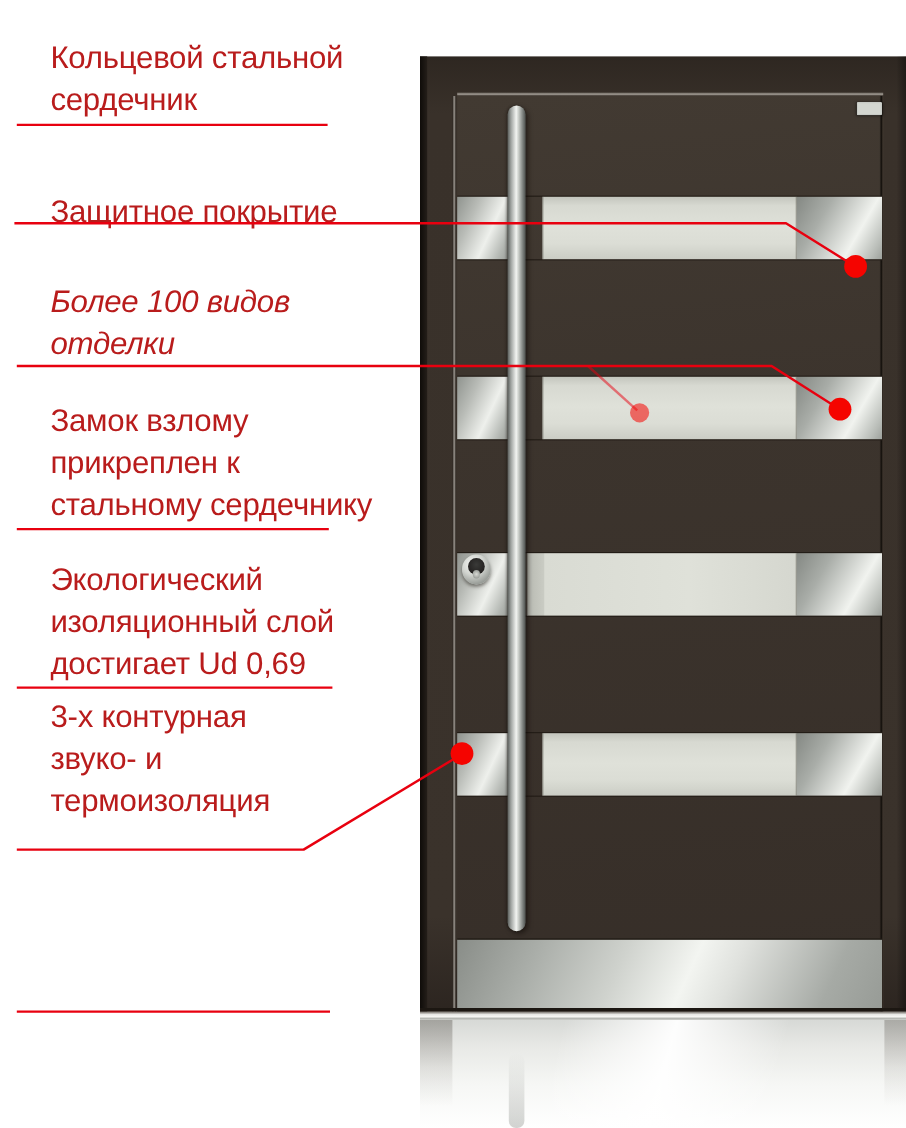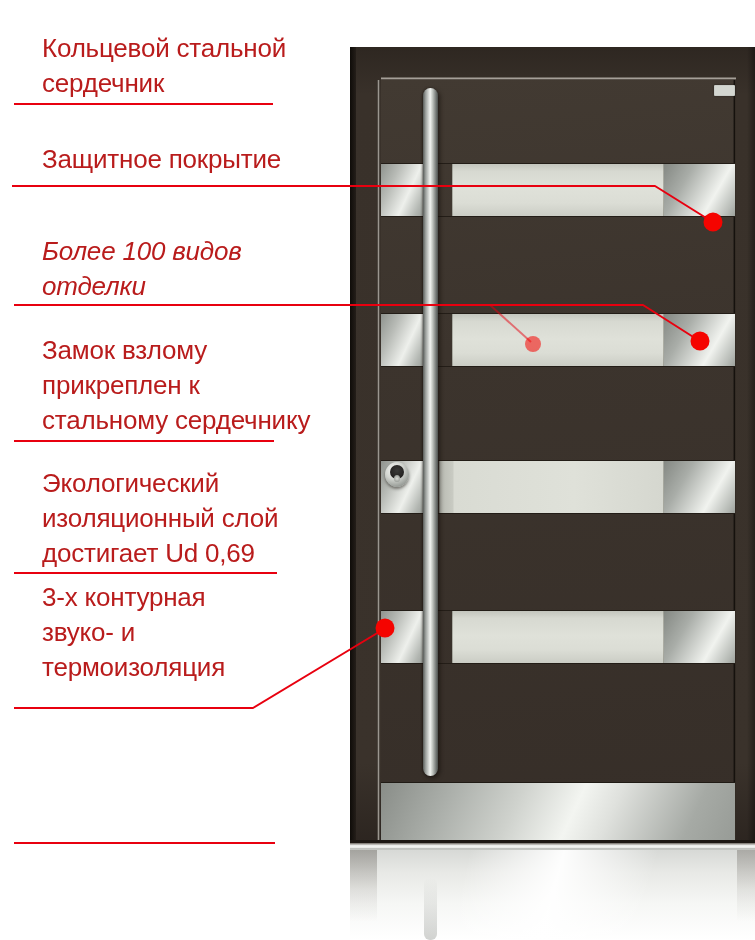--- a/index.html
+++ b/index.html
@@ -62,21 +62,21 @@
       background:linear-gradient(105deg,rgba(255,255,255,0) 28%,rgba(255,255,255,.95) 50%,rgba(255,255,255,0) 72%);}
   .refl-frame-left{left:0;top:0;width:27px;height:72px;
       background:linear-gradient(180deg,rgba(88,83,76,.40),rgba(120,115,108,.14) 55%,rgba(255,255,255,0));}
   .refl-frame-right{right:0;top:0;width:18px;height:72px;
       background:linear-gradient(180deg,rgba(88,83,76,.35),rgba(120,115,108,.12) 55%,rgba(255,255,255,0));}
   .refl-handle{left:74px;top:28px;width:13px;height:62px;border-radius:6px;
       background:linear-gradient(180deg,rgba(150,153,148,0),rgba(146,149,144,.42));}
   
   .lbl{position:absolute;left:14px;color:#b91c1c;font-size:26px;line-height:35px;letter-spacing:-0.2px;margin-left:28px;}
   .lbl div{white-space:nowrap;}
-  .l1{top:31px;} .l2{top:142px;} .l3{top:234px;font-style:italic;} .l4{top:333px;}
+  .l1{top:31px;} .l2{top:159px;} .l3{top:234px;font-style:italic;} .l4{top:333px;}
   .l5{top:466px;} .l6{top:580px;} .l7{top:743px;}
   
   .leads{position:absolute;left:0;top:0;width:755px;height:940px;z-index:9;pointer-events:none;}
 </style>
 </head>
 <body>
 
 <div class="stage">
 
   <div class="abs frame">

